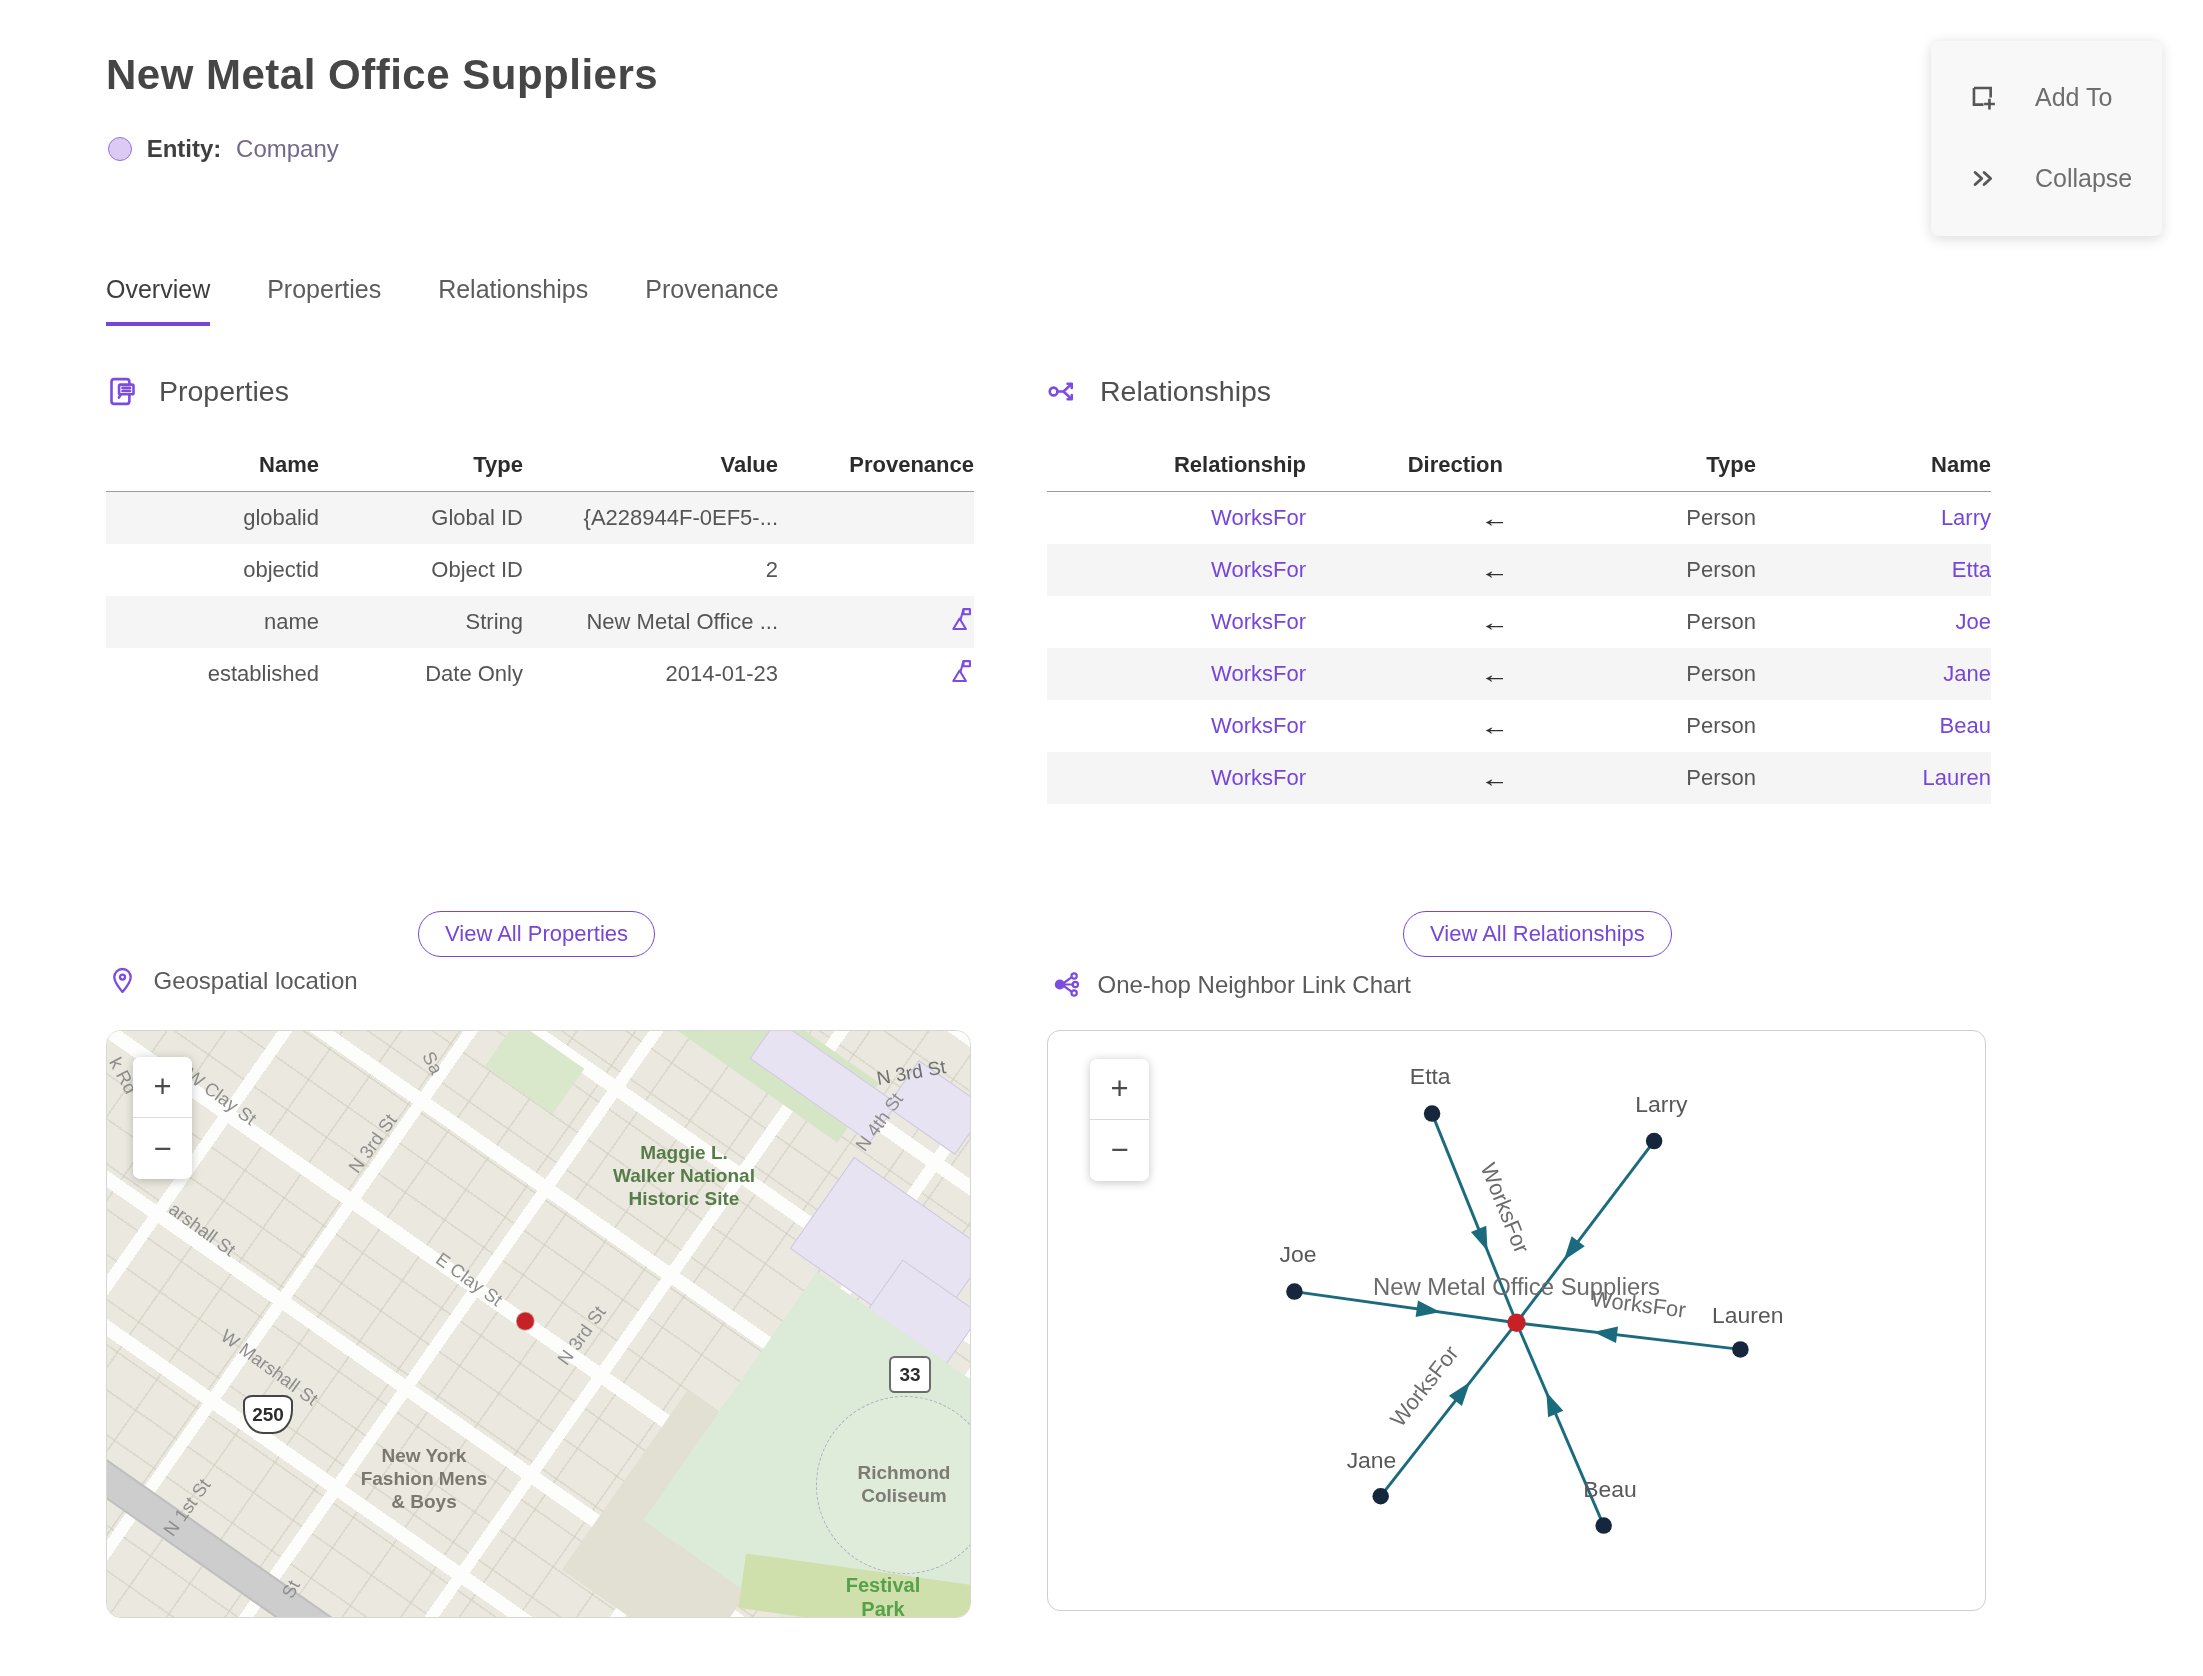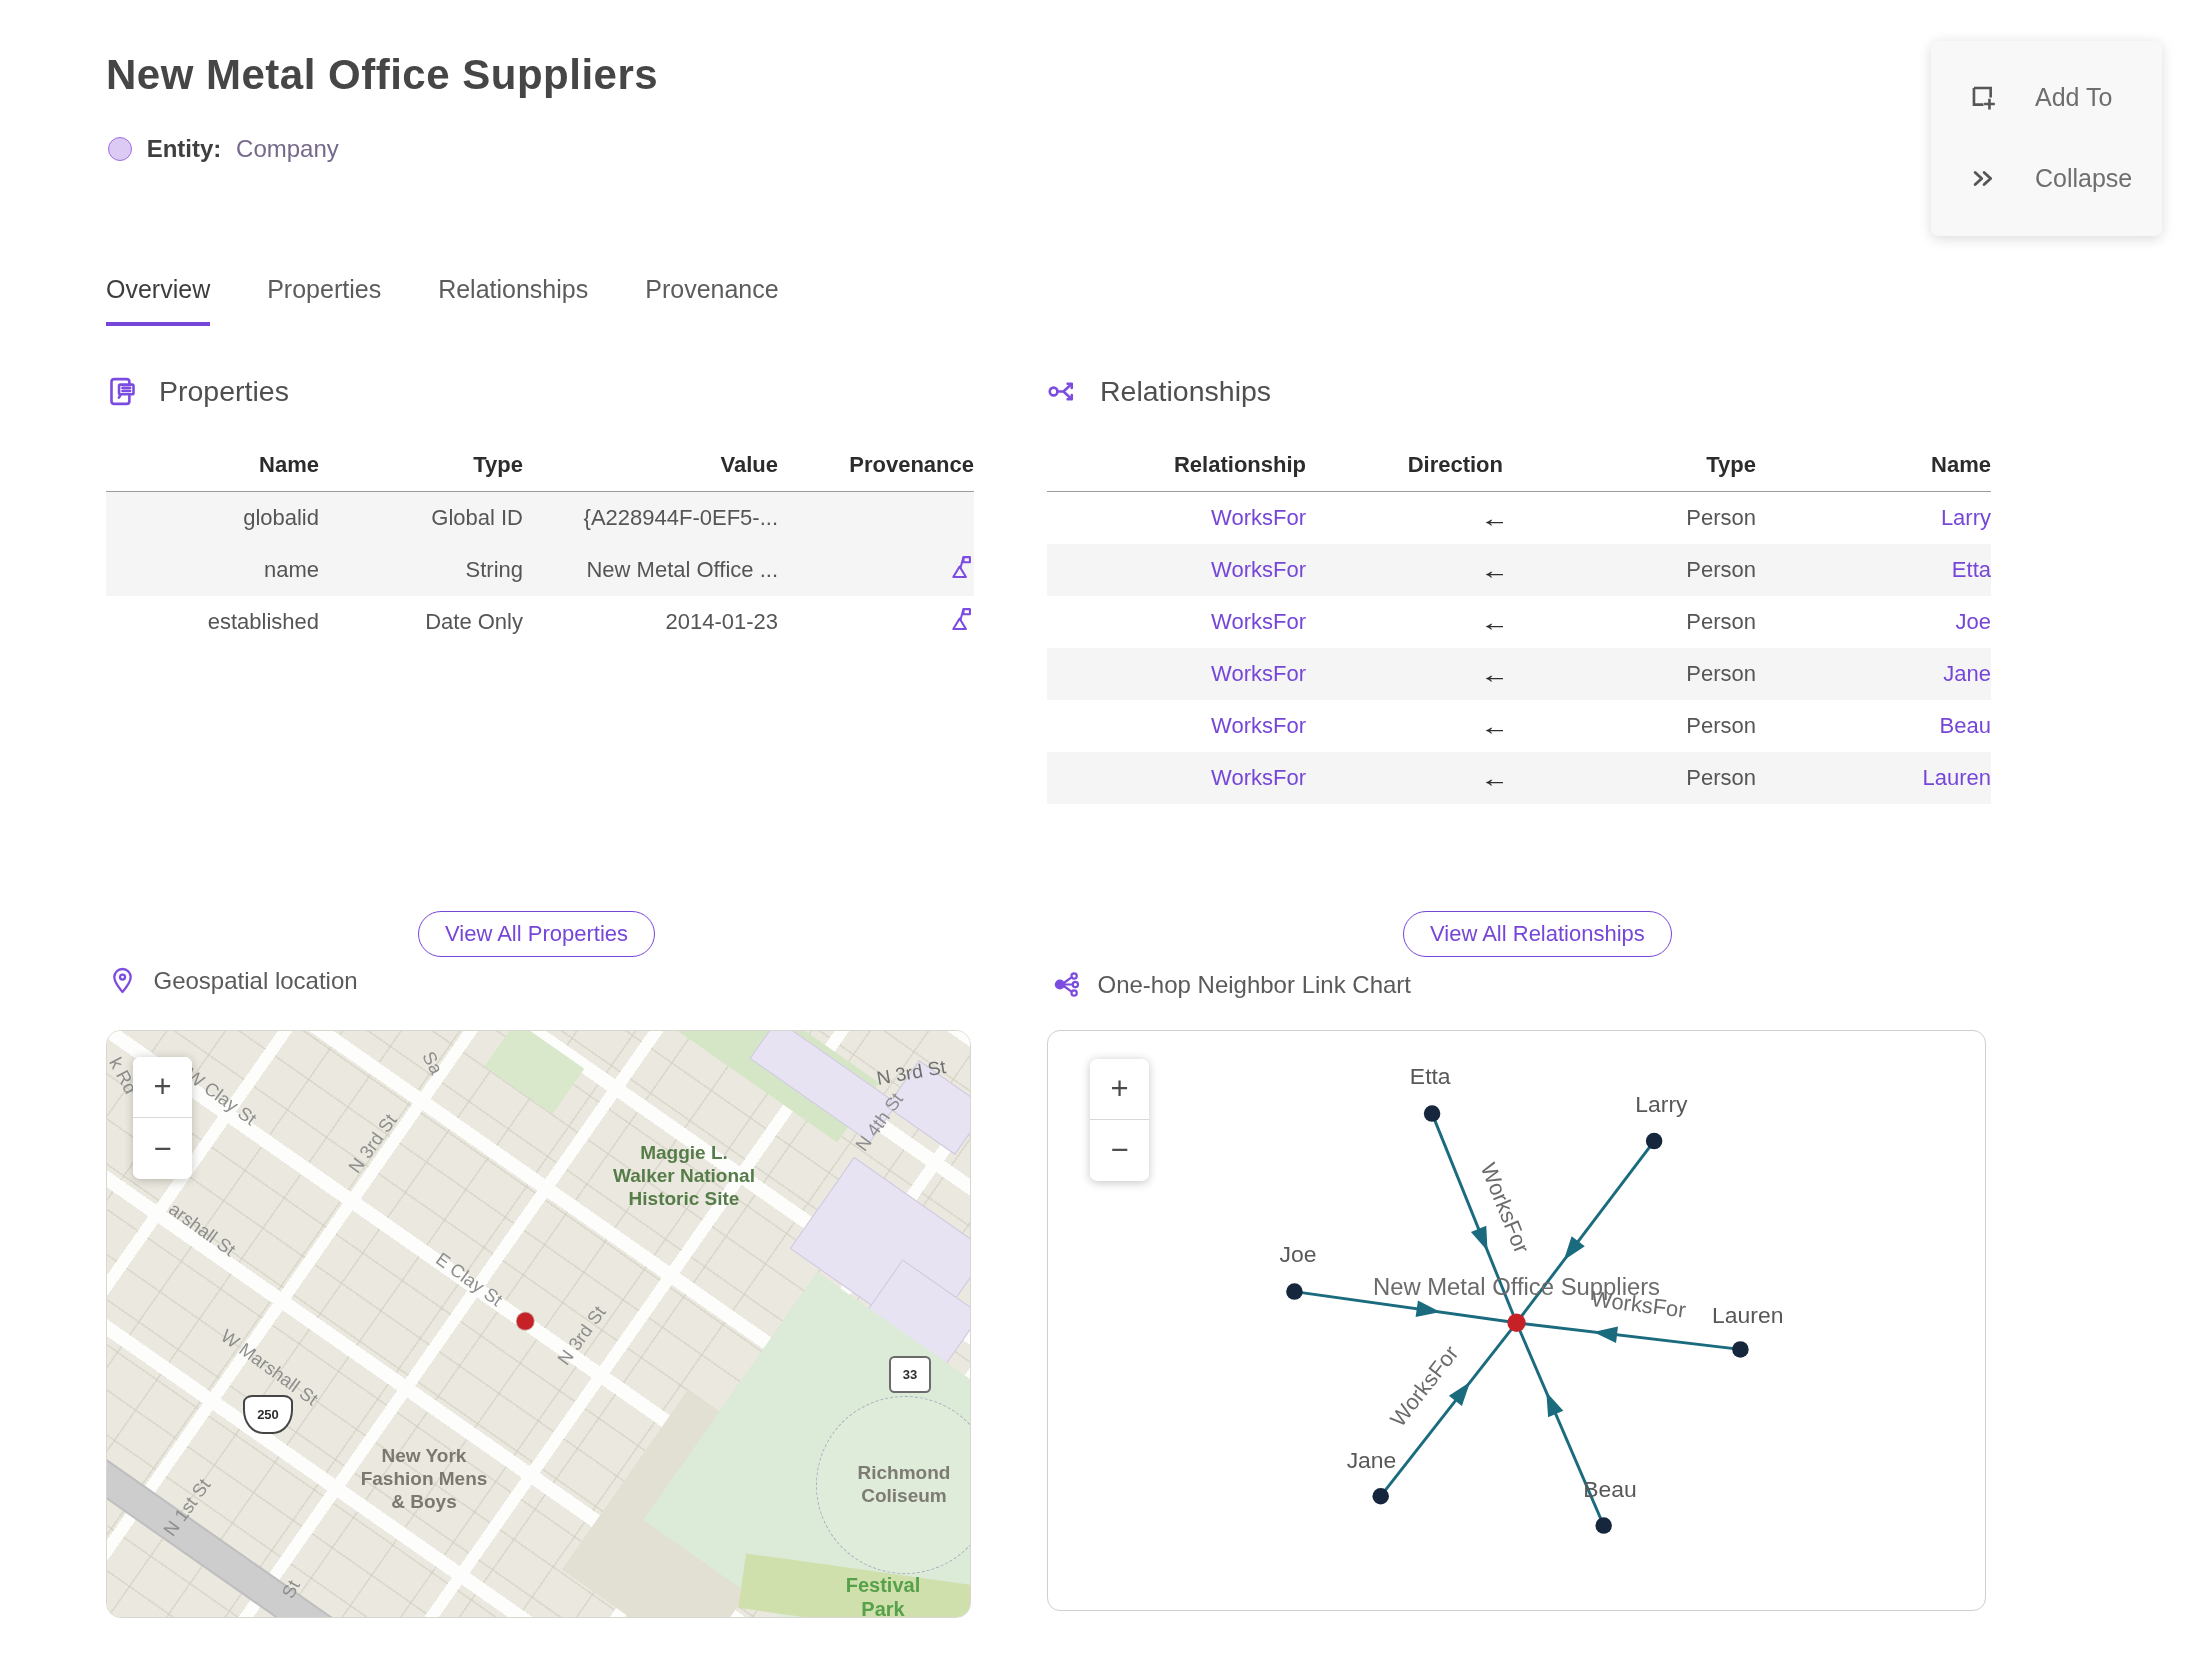--- a/index.html
+++ b/index.html
@@ -71,21 +71,21 @@
   .coliseum-circle{position:absolute;left:709px;top:365px;width:178px;height:178px;border-radius:50%;
      border:1.8px dashed #a8aec0;background:rgba(223,236,219,.6);}
   .map-label{position:absolute;white-space:pre-line;line-height:1.2;}
   .street{color:#8d8d8d;font-size:18.4px;}
   .street-dark{color:#6f6f6f;font-size:19px;}
   .poi-green{color:#567d49;font-weight:700;font-size:19px;text-align:center;transform:translate(-50%,-50%);}
   .poi-gray{color:#7a786f;font-weight:700;font-size:19px;text-align:center;transform:translate(-50%,-50%);}
   .poi-gray2{color:#7d7b73;font-weight:700;font-size:19px;text-align:center;transform:translate(-50%,-50%);}
   .park-green{color:#57a14b;font-weight:700;font-size:20px;text-align:center;transform:translate(-50%,-50%);}
   .shield{position:absolute;background:#fff;display:flex;align-items:center;justify-content:center;
-     font-weight:700;color:#2d2d2d;font-size:13px;}
+     font-weight:700;color:#2d2d2d;font-size:19px;}
   .shield.us{width:50px;height:39px;border:2.8px solid #454545;border-radius:9.2px 9.2px 20px 20px / 7.3px 7.3px 24px 24px;}
   .shield.sq{width:42px;height:37px;border:2.8px solid #6b6b6b;border-radius:5.5px;}
   .map-marker{position:absolute;width:16.5px;height:16.5px;border-radius:50%;background:var(--red);
      box-shadow:0 0 0 0.9px rgba(120,0,0,.35);transform:translate(-50%,-50%);}
 
   
   .chart-panel{position:absolute;left:1047px;top:1030px;width:939px;height:581px;border:0.9px solid #cfcfcf;border-radius:13px;background:#fff;overflow:hidden;}
   .chart-panel svg text{font-family:"Liberation Sans",sans-serif;}
 
   .icon-purple{stroke:var(--accent-icon);fill:none;stroke-width:1.9;stroke-linecap:round;stroke-linejoin:round;}
@@ -140,20 +140,26 @@
       <div class="hrow">
         <div class="cell ">Name</div>
         <div class="cell ">Type</div>
         <div class="cell ">Value</div>
         <div class="cell ">Provenance</div>
       </div>
       <div class="row alt">
         <div class="cell ">globalid</div>
         <div class="cell ">Global ID</div>
         <div class="cell ">{A228944F-0EF5-...</div>
+        <div class="cell prov-cell"></div>
+      </div>
+      <div class="row">
+        <div class="cell ">objectid</div>
+        <div class="cell ">Object ID</div>
+        <div class="cell ">2</div>
         <div class="cell prov-cell"></div>
       </div>
       <div class="row alt">
         <div class="cell ">name</div>
         <div class="cell ">String</div>
         <div class="cell ">New Metal Office ...</div>
         <div class="cell prov-cell">
   <svg width="27.5" height="27.5" viewBox="0 0 24 24">
     <g stroke="#7c4be0" stroke-width="1.8" fill="none" stroke-linejoin="round">
       <path d="M5.5 21 L11 11.8 L16.5 21 Z"></path>

